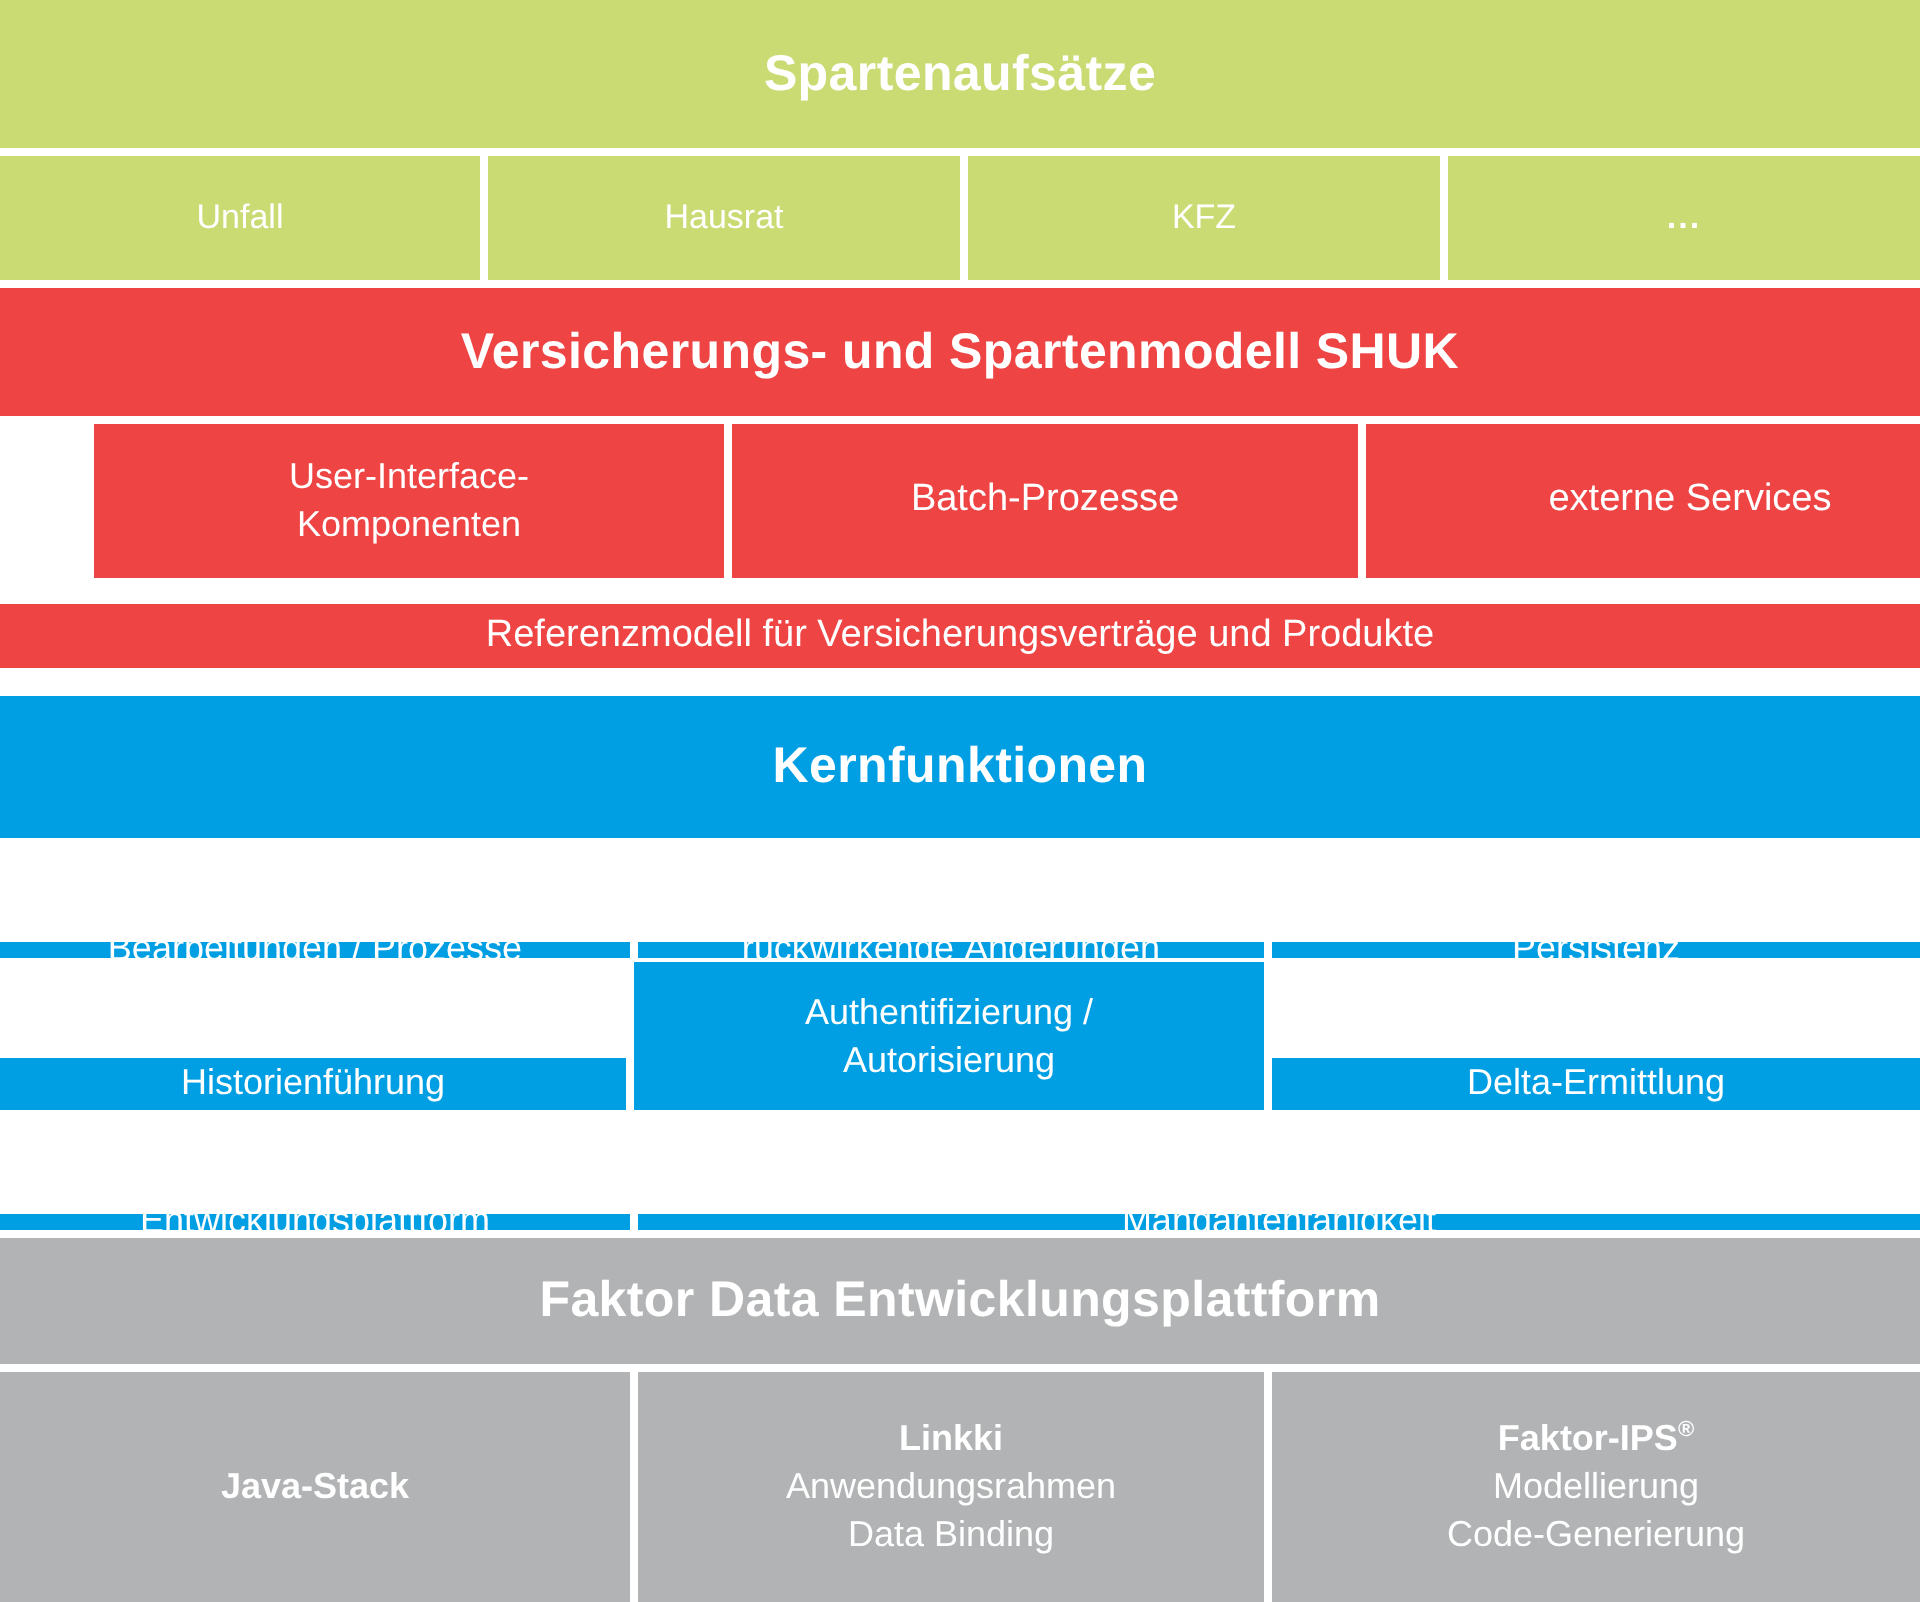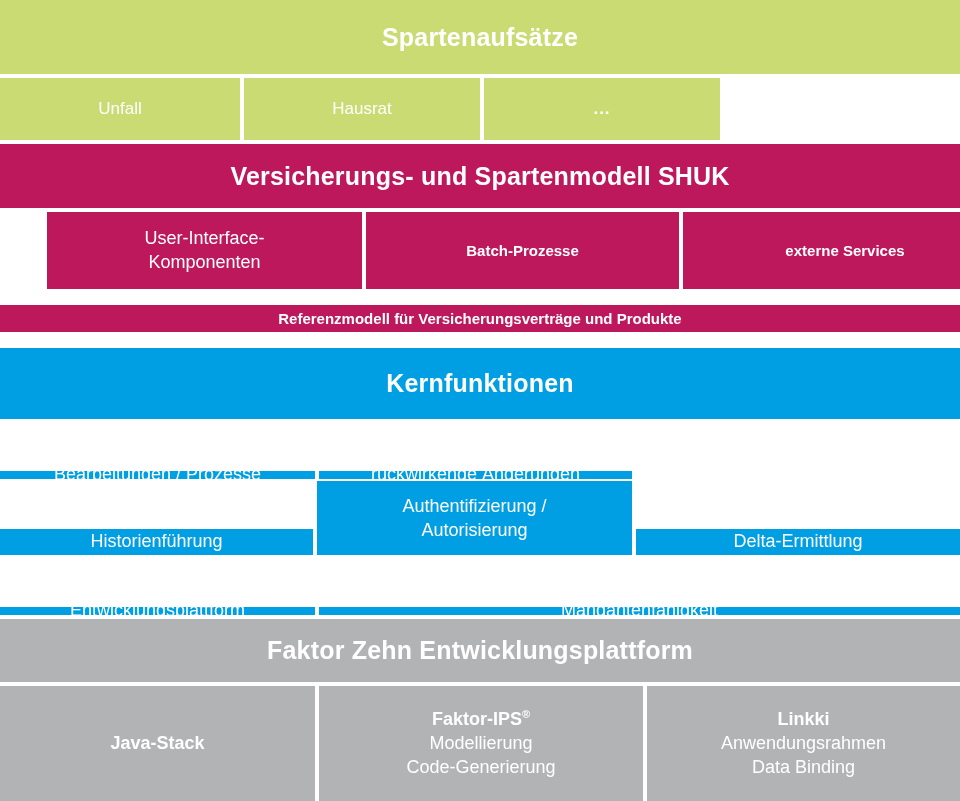--- a/index.html
+++ b/index.html
@@ -40,37 +40,37 @@
     justify-content: center;
     text-align: center;
     color: #ffffff;
     padding: 4px 10px;
     line-height: 1.28;
   }
   .cell + .cell { margin-left: 4px; }
 
   
   .c-green-light { background: #cadb73; }
-  .c-green       { background: #be185d; }
+  .c-green       { background: #ef4444; }
   .c-blue        { background: #009fe3; }
   .c-gray        { background: #b1b3b4; }
 
   
   .title {
     font-weight: bold;
     font-size: 25px;
     letter-spacing: 0.2px;
   }
   .sub-bold {
     font-weight: normal;
     font-size: 17px;
   }
   .plain {
-    font-weight: bold;
-    font-size: 15px;
+    font-weight: normal;
+    font-size: 19px;
   }
   .plain-sm {
     font-weight: normal;
     font-size: 18px;
     margin-top: 48px;
   }
   .ellipsis-cell {
     font-weight: bold;
     font-size: 17px;
     letter-spacing: 1px;
@@ -126,20 +126,21 @@
 
 <div class="diagram">
 
   <div class="band h-header-1">
     <div class="cell c-green-light full title">Spartenaufsätze</div>
   </div>
 
   <div class="band h-row-1">
     <div class="cell c-green-light col-4 sub-bold">Unfall</div>
     <div class="cell c-green-light col-4 sub-bold">Hausrat</div>
+    <div class="cell c-green-light col-4 sub-bold">KFZ</div>
     <div class="cell c-green-light col-4 ellipsis-cell">...</div>
   </div>
 
   <div class="band h-header-2">
     <div class="cell c-green full title">Versicherungs- und Spartenmodell SHUK</div>
   </div>
 
   <div class="band h-row-2">
     <div class="cell c-green col-a stack">
       <span class="line">User-Interface-</span>
@@ -153,51 +154,52 @@
     <div class="cell c-green full plain">Referenzmodell für Versicherungsverträge und Produkte</div>
   </div>
 
   <div class="band h-header-3">
     <div class="cell c-blue full title">Kernfunktionen</div>
   </div>
 
   <div class="band h-row-b1">
     <div class="cell c-blue col-a plain-sm">Bearbeitungen / Prozesse</div>
     <div class="cell c-blue col-b plain-sm">rückwirkende Änderungen</div>
+    <div class="cell c-blue col-c plain-sm">Persistenz</div>
   </div>
 
   <div class="band h-row-b2">
     <div class="cell c-blue col-b plain-sm">Historienführung</div>
     <div class="cell c-blue col-a stack">
       <span class="line">Authentifizierung /</span>
       <span class="line">Autorisierung</span>
     </div>
     <div class="cell c-blue col-c plain-sm">Delta-Ermittlung</div>
   </div>
 
   <div class="band h-row-b3">
     <div class="cell c-blue col-a plain-sm">Entwicklungsplattform</div>
     <div class="cell c-blue col-c plain-sm">Mandantenfähigkeit</div>
   </div>
 
   <div class="band h-header-4">
-    <div class="cell c-gray full title">Faktor Zehn Entwicklungsplattform</div>
+    <div class="cell c-gray full title">Faktor Data Entwicklungsplattform</div>
   </div>
 
   <div class="band h-row-g1">
     <div class="cell c-gray col-a stack">
       <span class="line-bold">Java-Stack</span>
+    </div>
+
+    <div class="cell c-gray col-b stack">
+      <span class="line-bold">Linkki</span>
+      <span class="line">Anwendungsrahmen</span>
+      <span class="line">Data Binding</span>
     </div>
 
     <div class="cell c-gray col-c stack">
       <span class="line-bold"><span>Faktor-IPS</span><span class="reg">®</span></span>
       <span class="line">Modellierung</span>
       <span class="line">Code-Generierung</span>
     </div>
-
-    <div class="cell c-gray col-b stack">
-      <span class="line-bold">Linkki</span>
-      <span class="line">Anwendungsrahmen</span>
-      <span class="line">Data Binding</span>
-    </div>
   </div>
 
 </div>
 
 </body></html>

